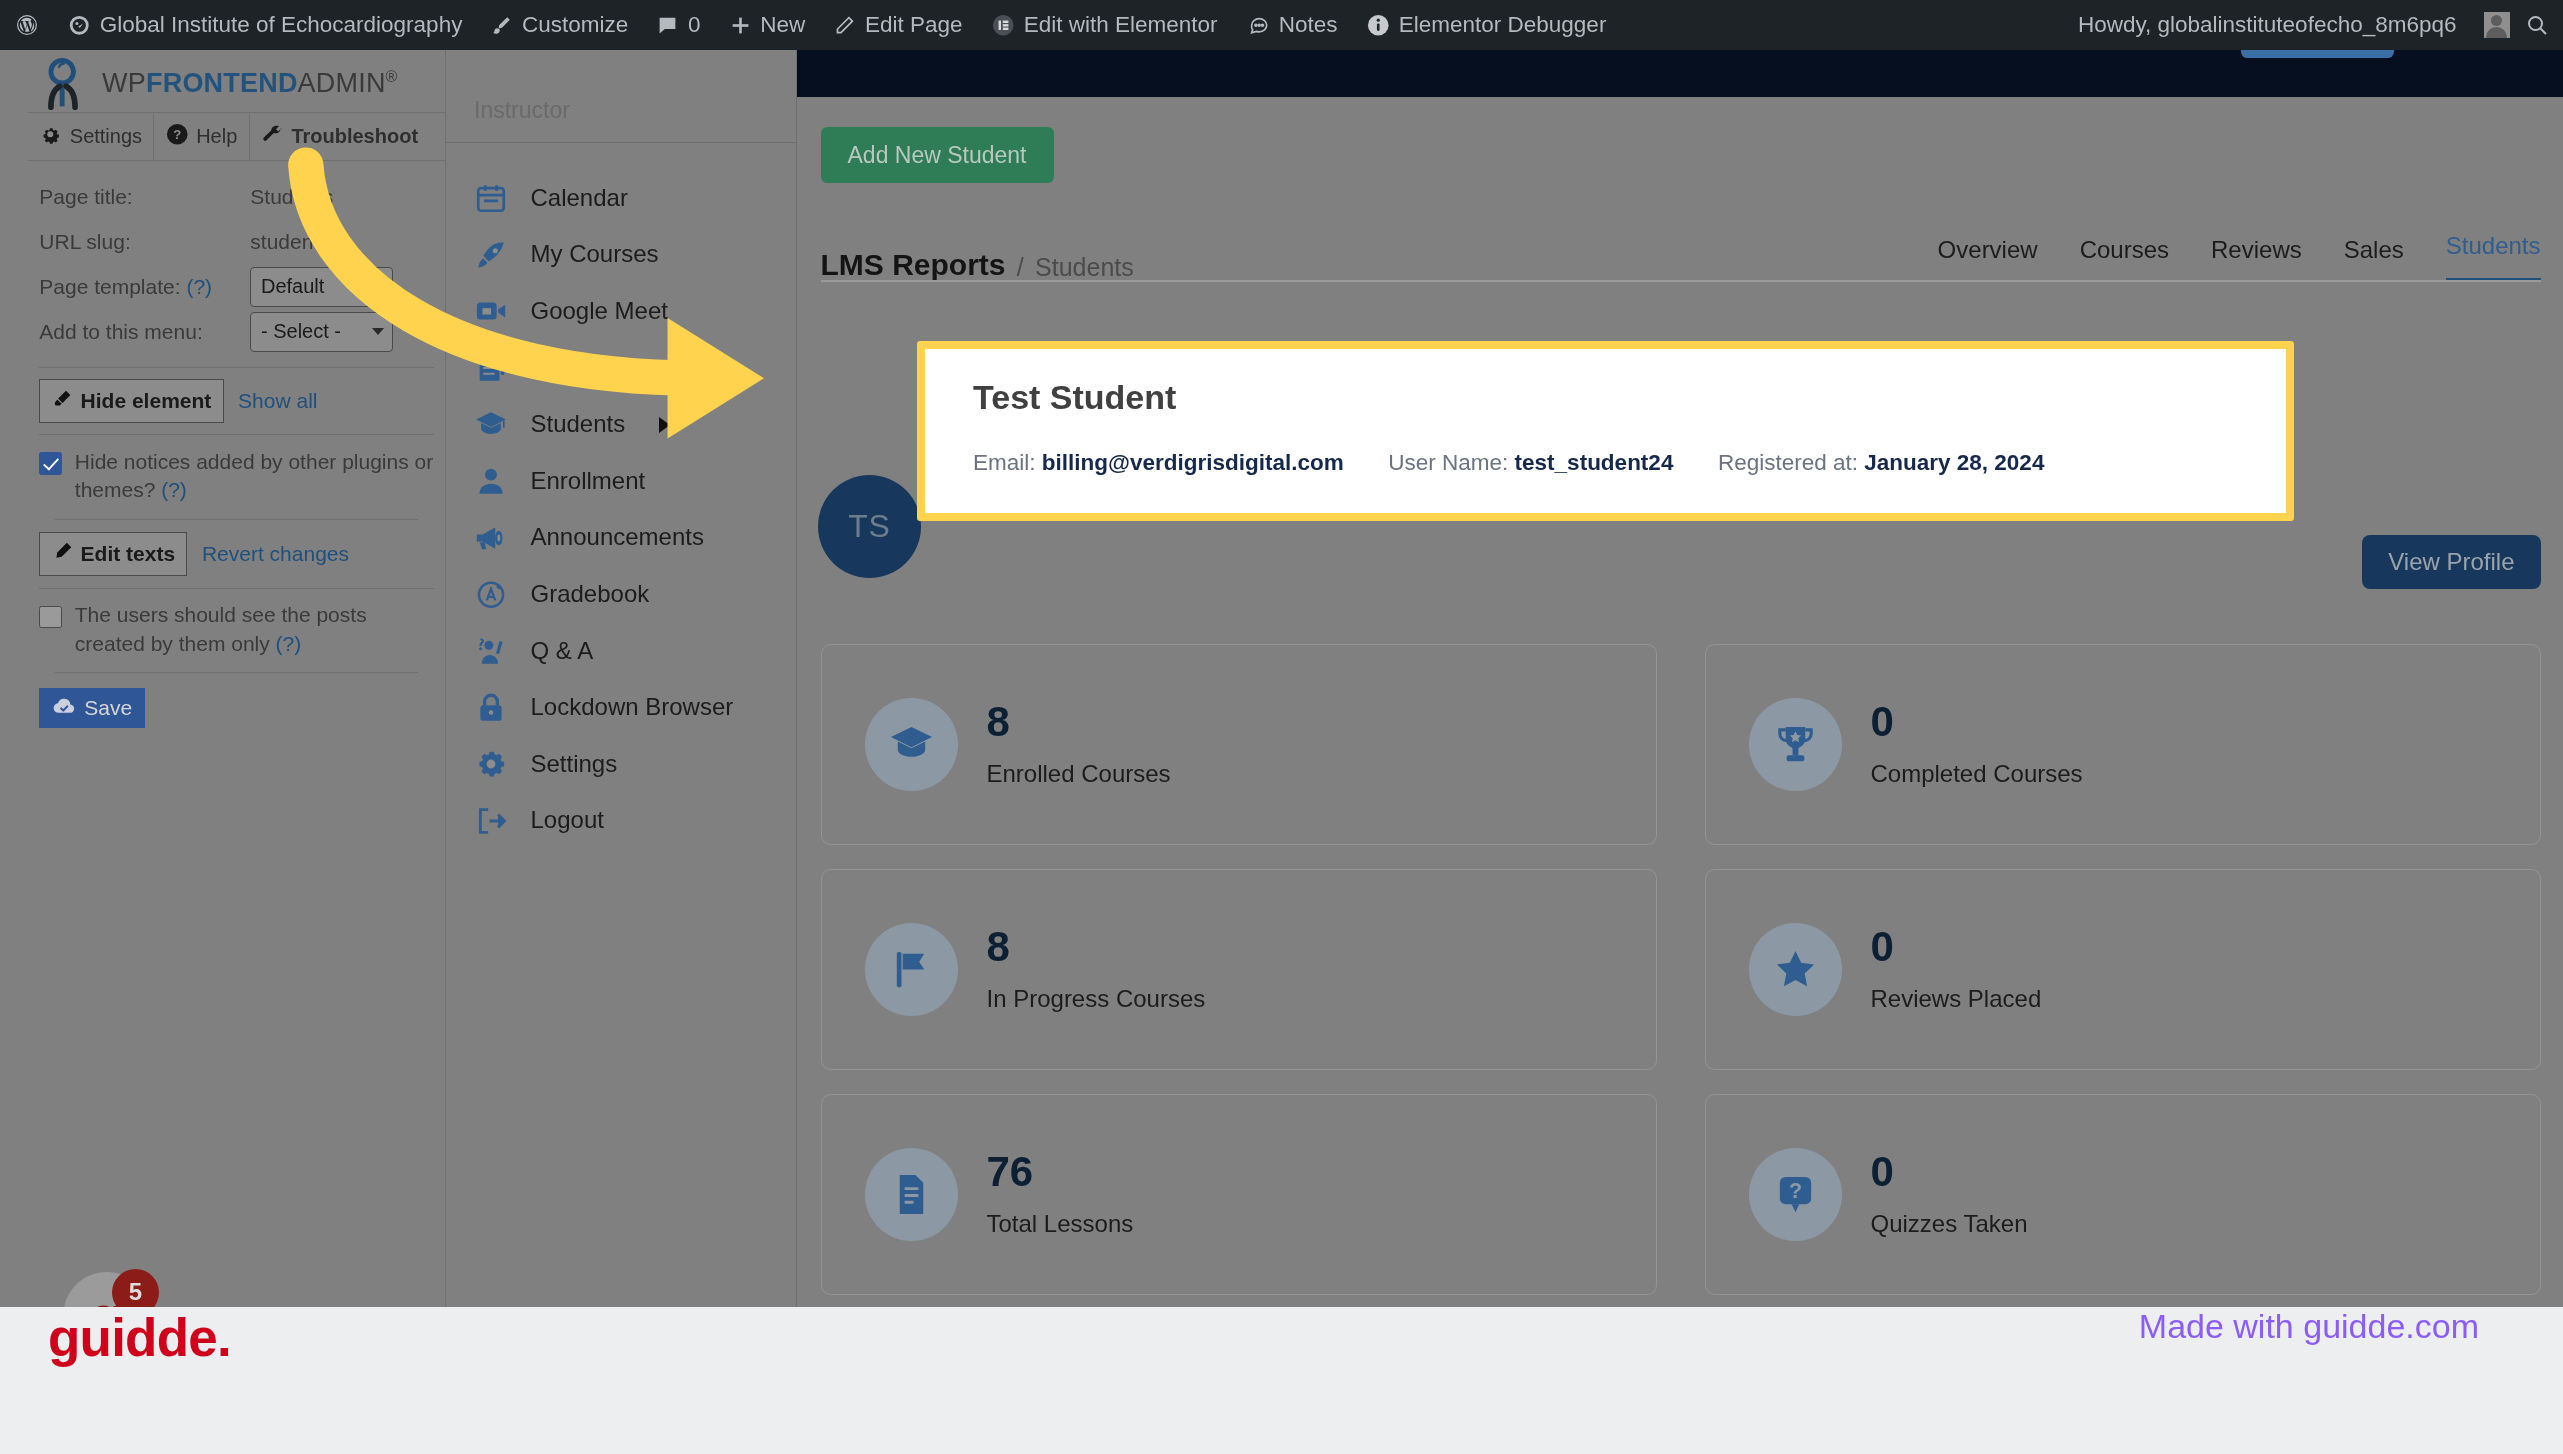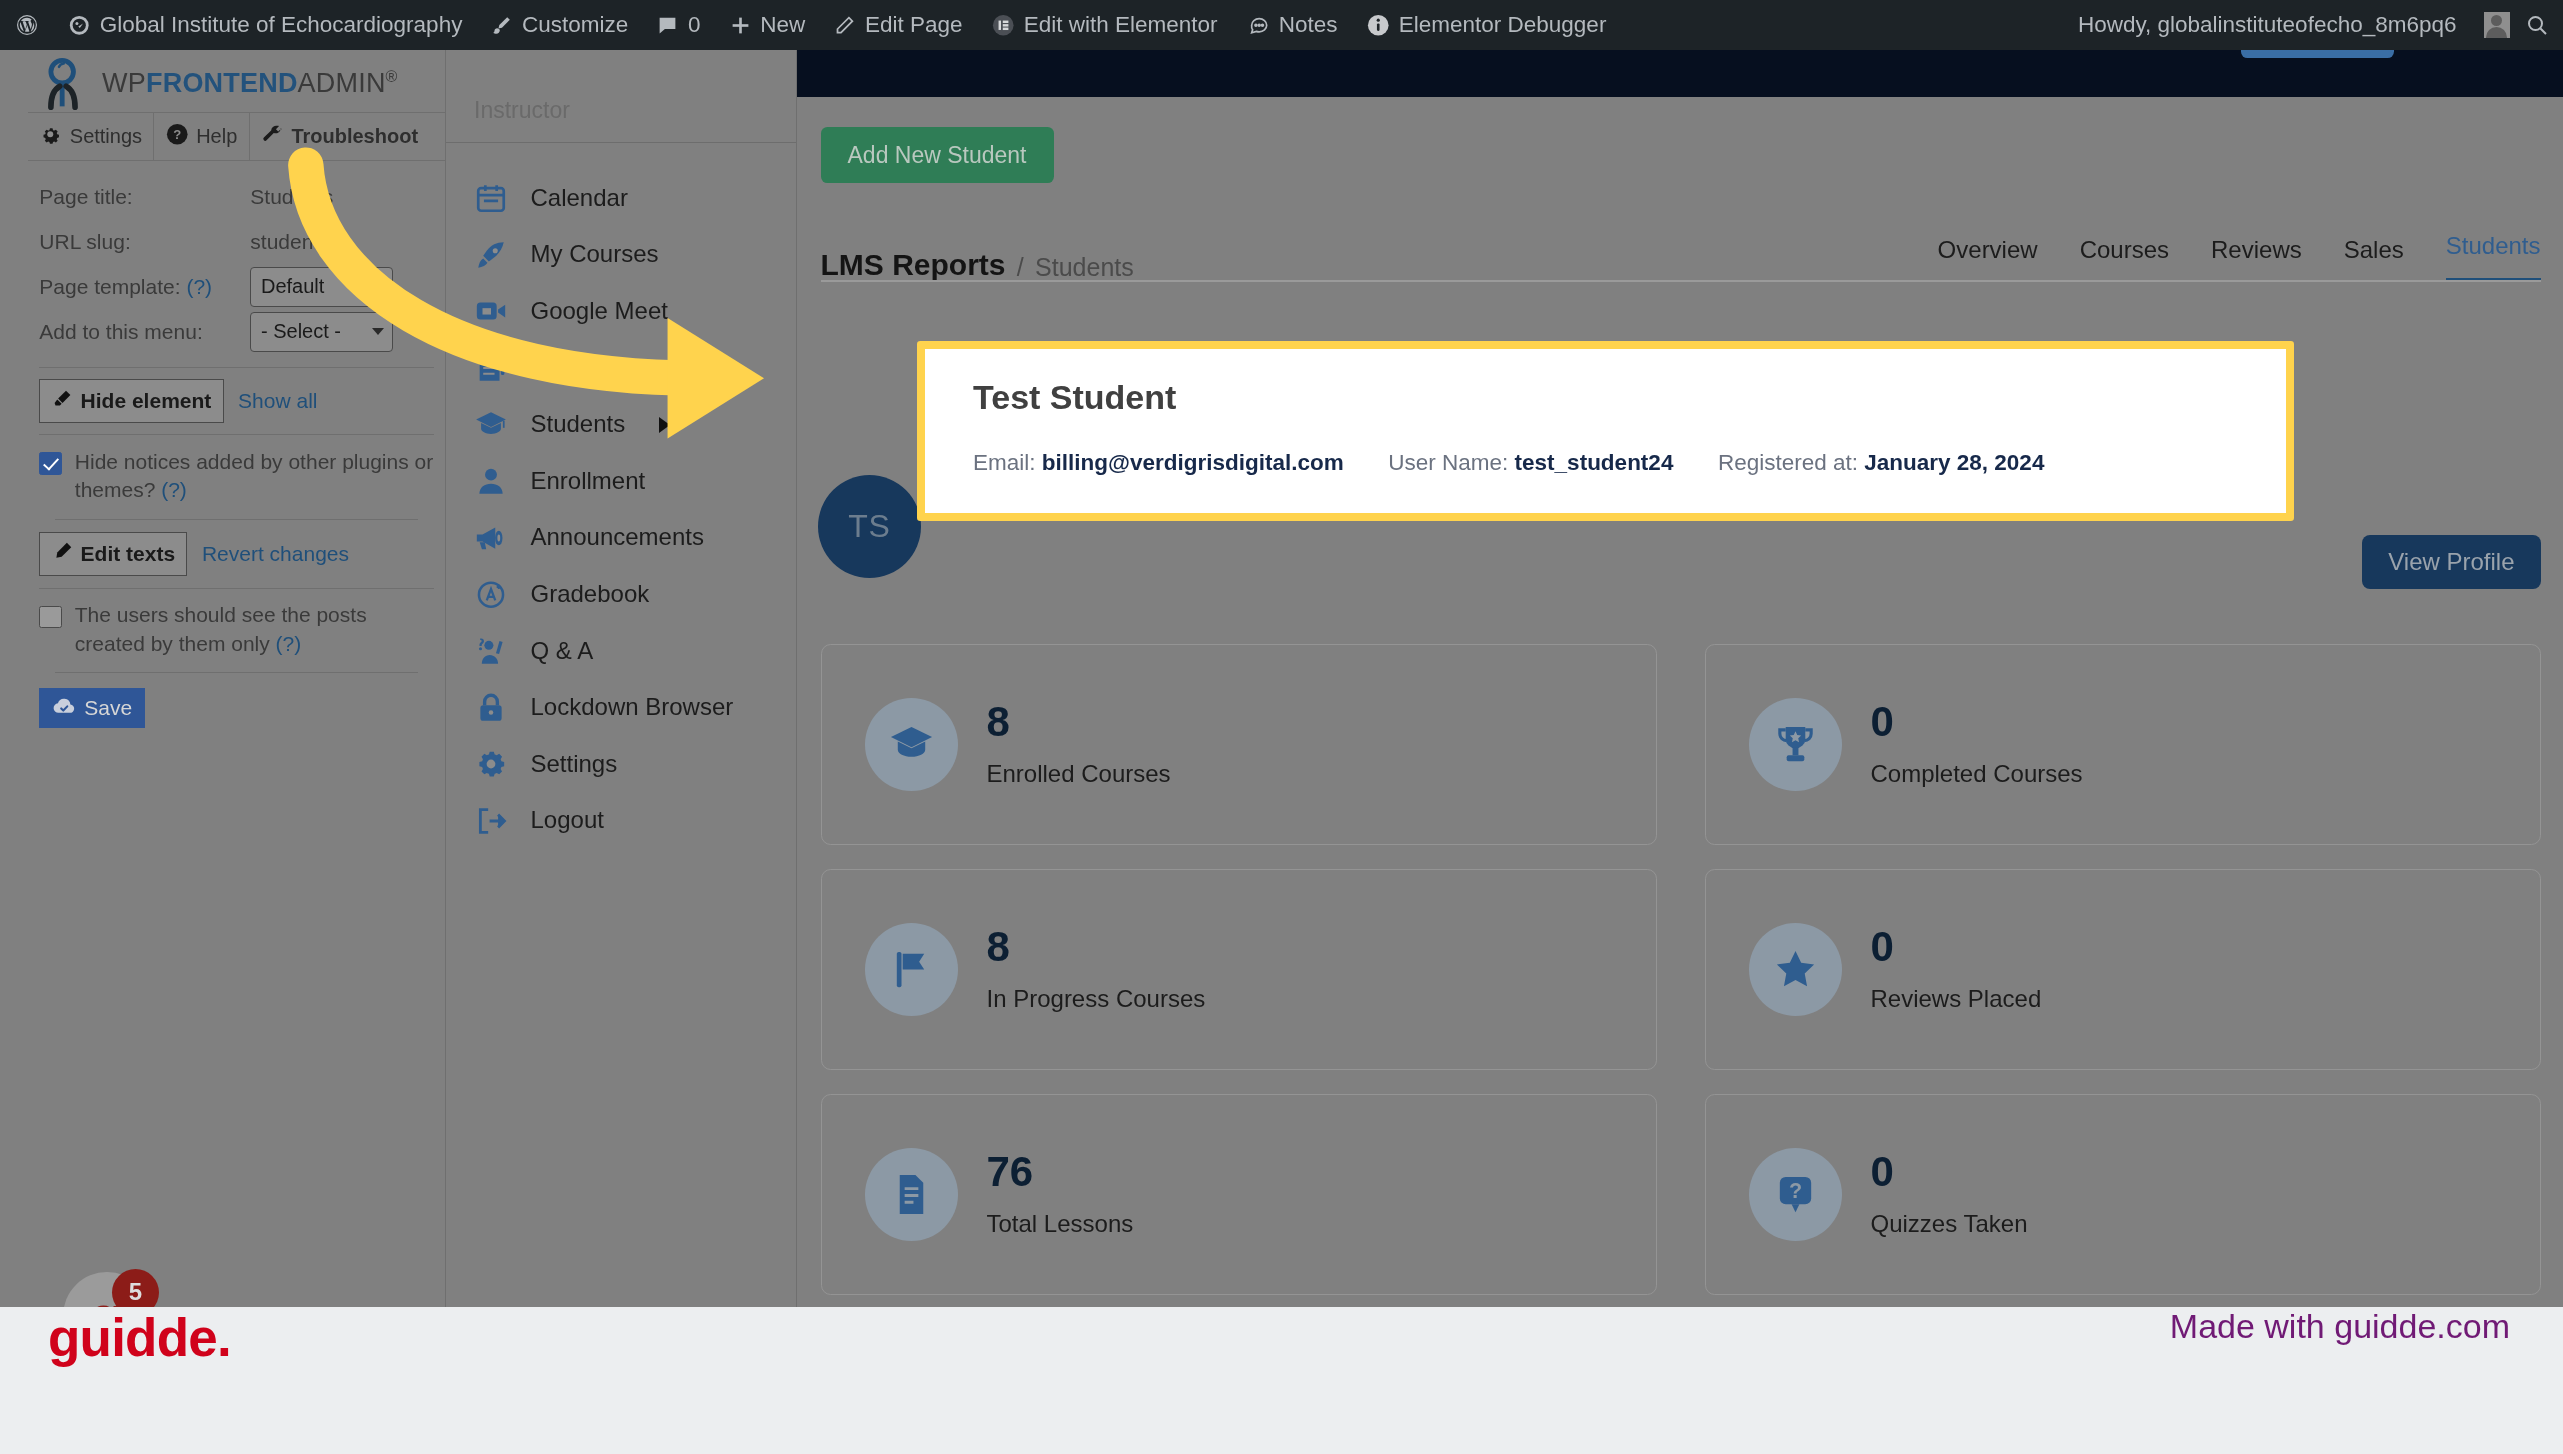--- a/index.html
+++ b/index.html
@@ -213,21 +213,21 @@
   .arrow { position: absolute; left: 185px; top: 137px; z-index: 55; }
 
   .footer {
     position: absolute; left: 0; bottom: 0; width: 2563px; height: 148px;
     background: #eceef0; z-index: 70; display: flex; 
   }
   .footer-logo {
     margin-left: 48px; font-size: 53px; font-weight: 700; color: #d0021b;
     letter-spacing: -0.8px;
   }
-  .footer-made { margin-left: auto; margin-right: 53px; font-size: 34px; color: #701a75; }
+  .footer-made { margin-left: auto; margin-right: 84px; font-size: 34px; color: #8b5cf6; }
 
   .gbadge {
     position: absolute; left: 63px; bottom: 95px; width: 88px; height: 88px;
     border-radius: 50%; background: #9b9b9b; z-index: 65;
     display: flex; align-items: center; justify-content: center;
     font-size: 60px; font-weight: 700; color: #8c1c18;
   }
   .gbadge-count {
     position: absolute; right: -8px; top: -3.2px; width: 47px; height: 47px;
     border-radius: 50%; background: #8c1c18; color: #ddd;

